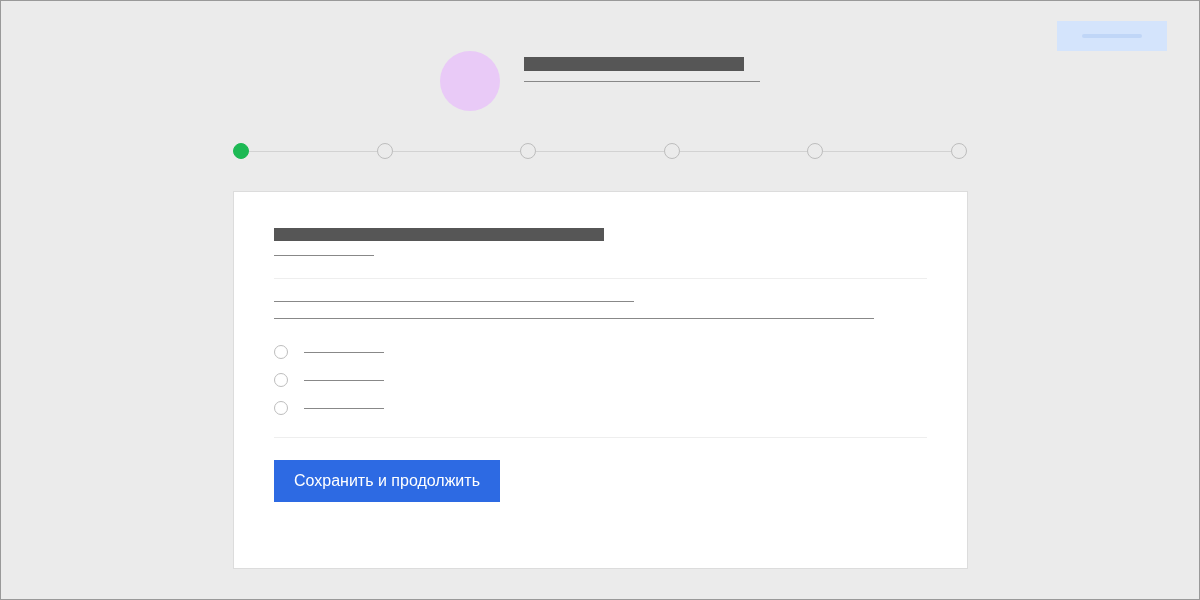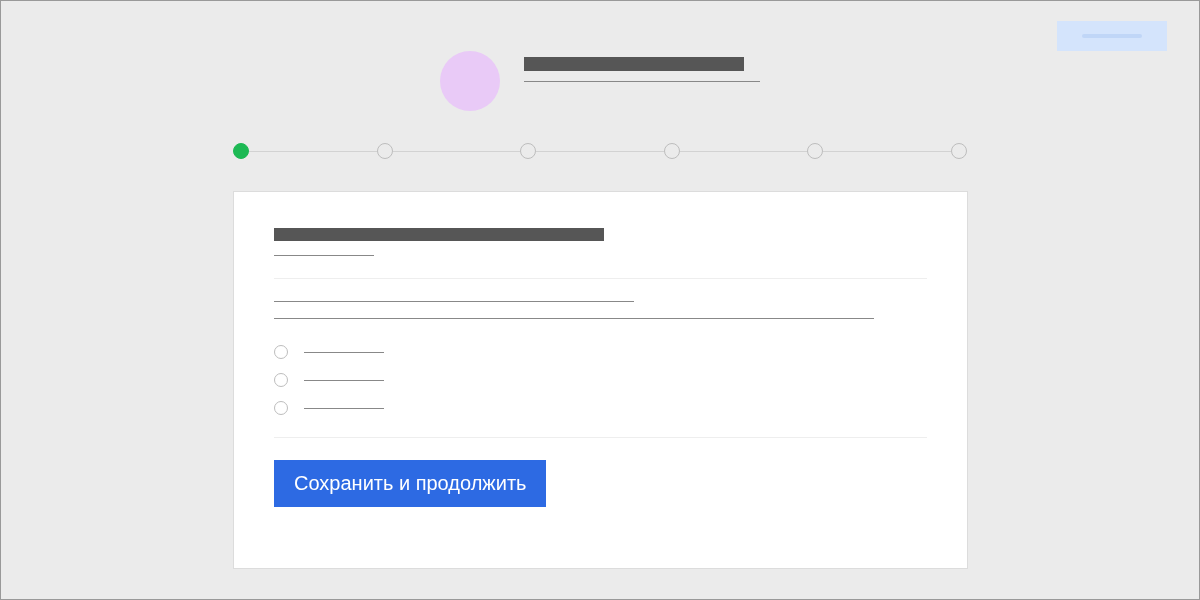--- a/index.html
+++ b/index.html
@@ -160,21 +160,21 @@
     width: 80px;
     height: 0;
     border-bottom: 1px solid #888;
   }
 
   .primary-btn {
     background: #2d6ae3;
     color: #fff;
     border: none;
     padding: 12px 20px;
-    font-size: 20px;
+    font-size: 16px;
     cursor: pointer;
   }
 </style>
 </head>
 <body>
 
 <div class="top-pill">
   <span class="bar"></span>
 </div>
 

